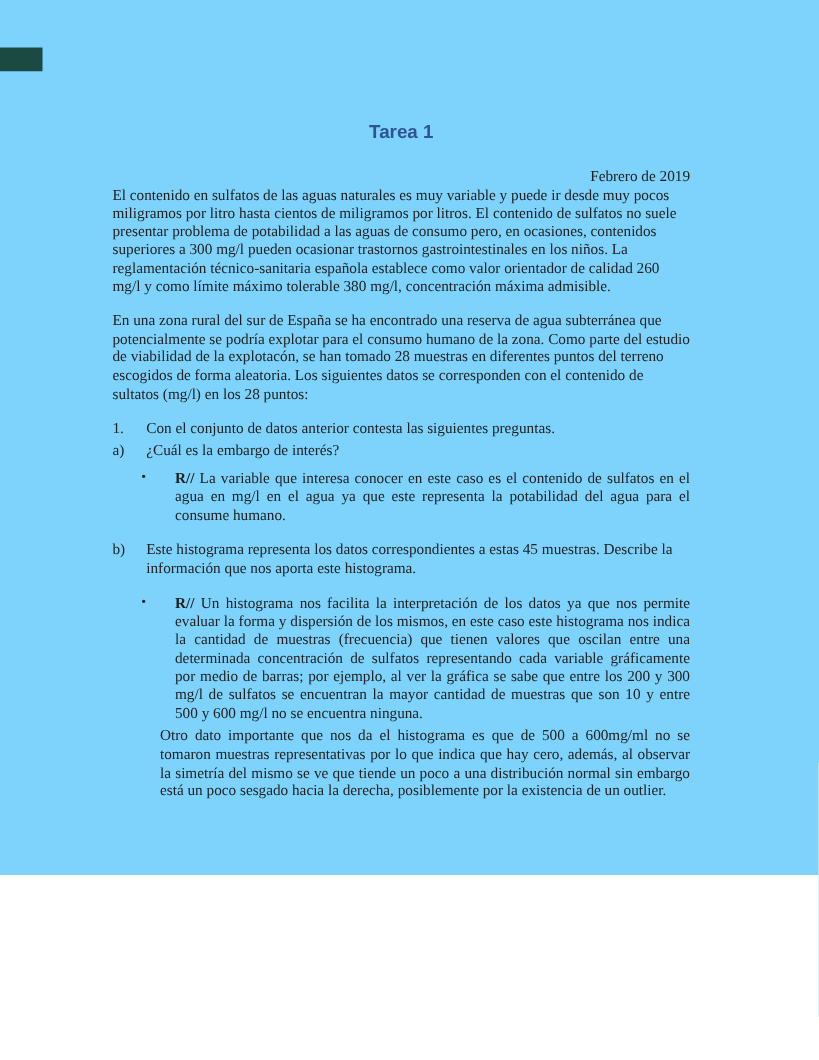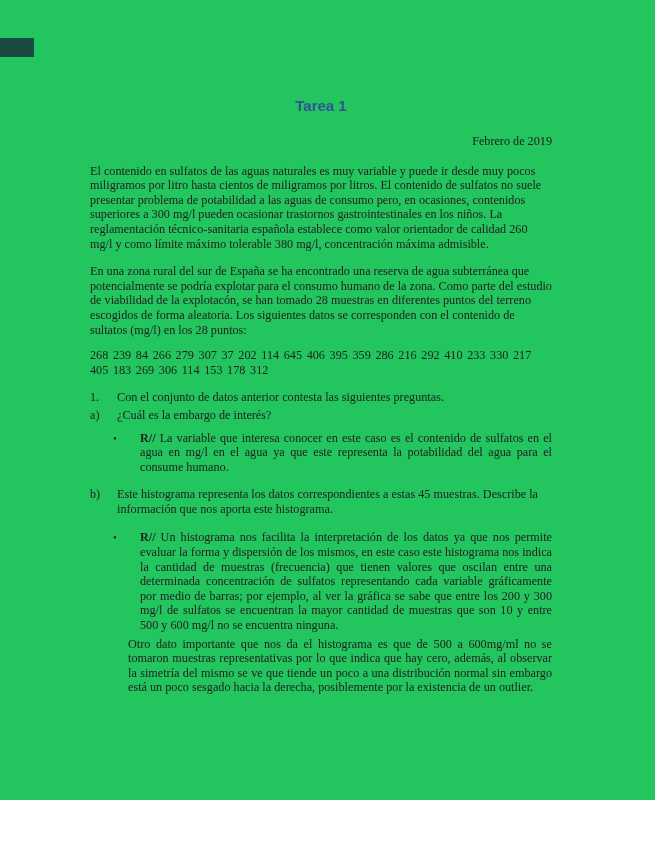--- a/index.html
+++ b/index.html
@@ -1,20 +1,20 @@
 <!DOCTYPE html>
 <html><head>
 <meta charset="utf-8">
 <style>
   html, body { margin: 0; padding: 0; background: #ffffff; }
   .page {
     position: relative;
     width: 655px;
-    height: 800px;
-    background: #22c55e;
+    height: 700px;
+    background: #7dd3fc;
     overflow: hidden;
     font-family: "Liberation Serif", "DejaVu Serif", serif;
     font-size: 12.2px;
     line-height: 14.6px;
     color: #212121;
   }
   .corner-mark {
     position: absolute;
     left: 0;
     top: 38px;
@@ -32,21 +32,21 @@
     font-size: 15px;
     line-height: 18px;
     color: #2f5496;
     text-align: center;
   }
   .doc-date {
     margin: 19px 0 0 0;
     text-align: right;
   }
   p { margin: 0; }
-  .p1 { margin-top: 15px; }
+  .p1 { }
   .p2 { margin-top: 13px; }
   .nums { margin-top: 11px; word-spacing: 1.6px; }
   .qrow { display: flex; margin-top: 13px; }
   .qrow.tight { margin-top: 3px; }
   .qrow .marker { flex: none; width: 27px; }
   .qrow .qtext { flex: 1; }
   .brow { display: flex; margin-top: 8px; padding-left: 23px; }
   .brow.gap { margin-top: 14px; }
   .brow .bullet { flex: none; width: 15px; font-size: 11px; }
   .brow .btext { flex: 1; text-align: justify; margin-left: 12px; }
@@ -66,21 +66,20 @@
   <div class="content">
 
     <h1 class="doc-title">Tarea 1</h1>
 
     <p class="doc-date">Febrero de 2019</p>
 
     <p class="p1">El contenido en sulfatos de las aguas naturales es muy variable y puede ir desde muy pocos miligramos por litro hasta cientos de miligramos por litros. El contenido de sulfatos no suele presentar problema de potabilidad a las aguas de consumo pero, en ocasiones, contenidos superiores a 300 mg/l pueden ocasionar trastornos gastrointestinales en los niños. La reglamentación técnico-sanitaria española establece como valor orientador de calidad 260 mg/l y como límite máximo tolerable 380 mg/l, concentración máxima admisible.</p>
 
     <p class="p2">En una zona rural del sur de España se ha encontrado una reserva de agua subterránea que potencialmente se podría explotar para el consumo humano de la zona. Como parte del estudio de viabilidad de la explotacón, se han tomado 28 muestras en diferentes puntos del terreno escogidos de forma aleatoria. Los siguientes datos se corresponden con el contenido de sultatos (mg/l) en los 28 puntos:</p>
 
-    <p class="nums">268 239 84 266 279 307 37 202 114 645 406 395 359 286 216 292 410 233 330 217 405 183 269 306 114 153 178 312</p>
 
     <div class="qrow">
       <span class="marker">1.</span>
       <span class="qtext">Con el conjunto de datos anterior contesta las siguientes preguntas.</span>
     </div>
 
     <div class="qrow tight">
       <span class="marker">a)</span>
       <span class="qtext">¿Cuál es la embargo de interés?</span>
     </div>

